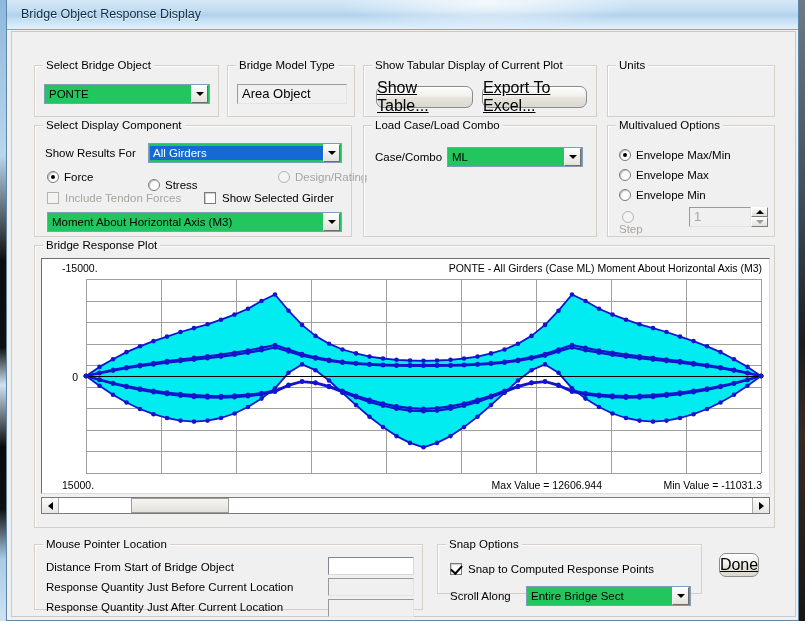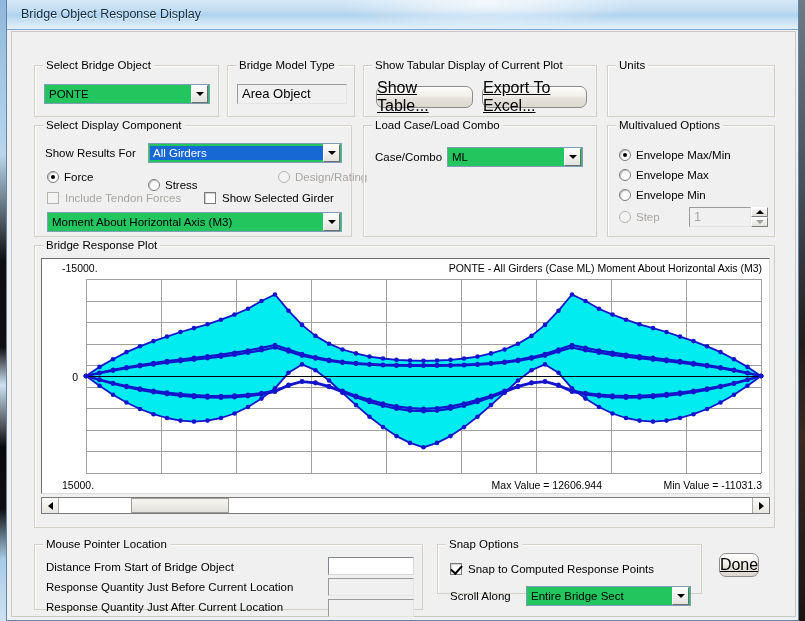--- a/index.html
+++ b/index.html
@@ -201,21 +201,21 @@
         <span>Envelope Max/Min</span>
       </div>
       <div class="radio" style="left:11px;top:43px;">
         <span class="bx"></span>
         <span>Envelope Max</span>
       </div>
       <div class="radio" style="left:11px;top:63px;">
         <span class="bx"></span>
         <span>Envelope Min</span>
       </div>
-      <div class="radio dis" style="left:11px;top:85px;">
+      <div class="radio dis" style="left:11px;top:85px;flex-direction:column;">
         <span class="bx"></span>
         <span>Step</span>
       </div>
       <div class="txtbox flat" style="left:81px;top:81px;width:62px;color:#a8a5a0;">1</div>
       <div class="spin" style="left:143px;top:81px;">
         <div class="up">
             <i></i>
           </div>
         <div class="dn">
             <i></i>

